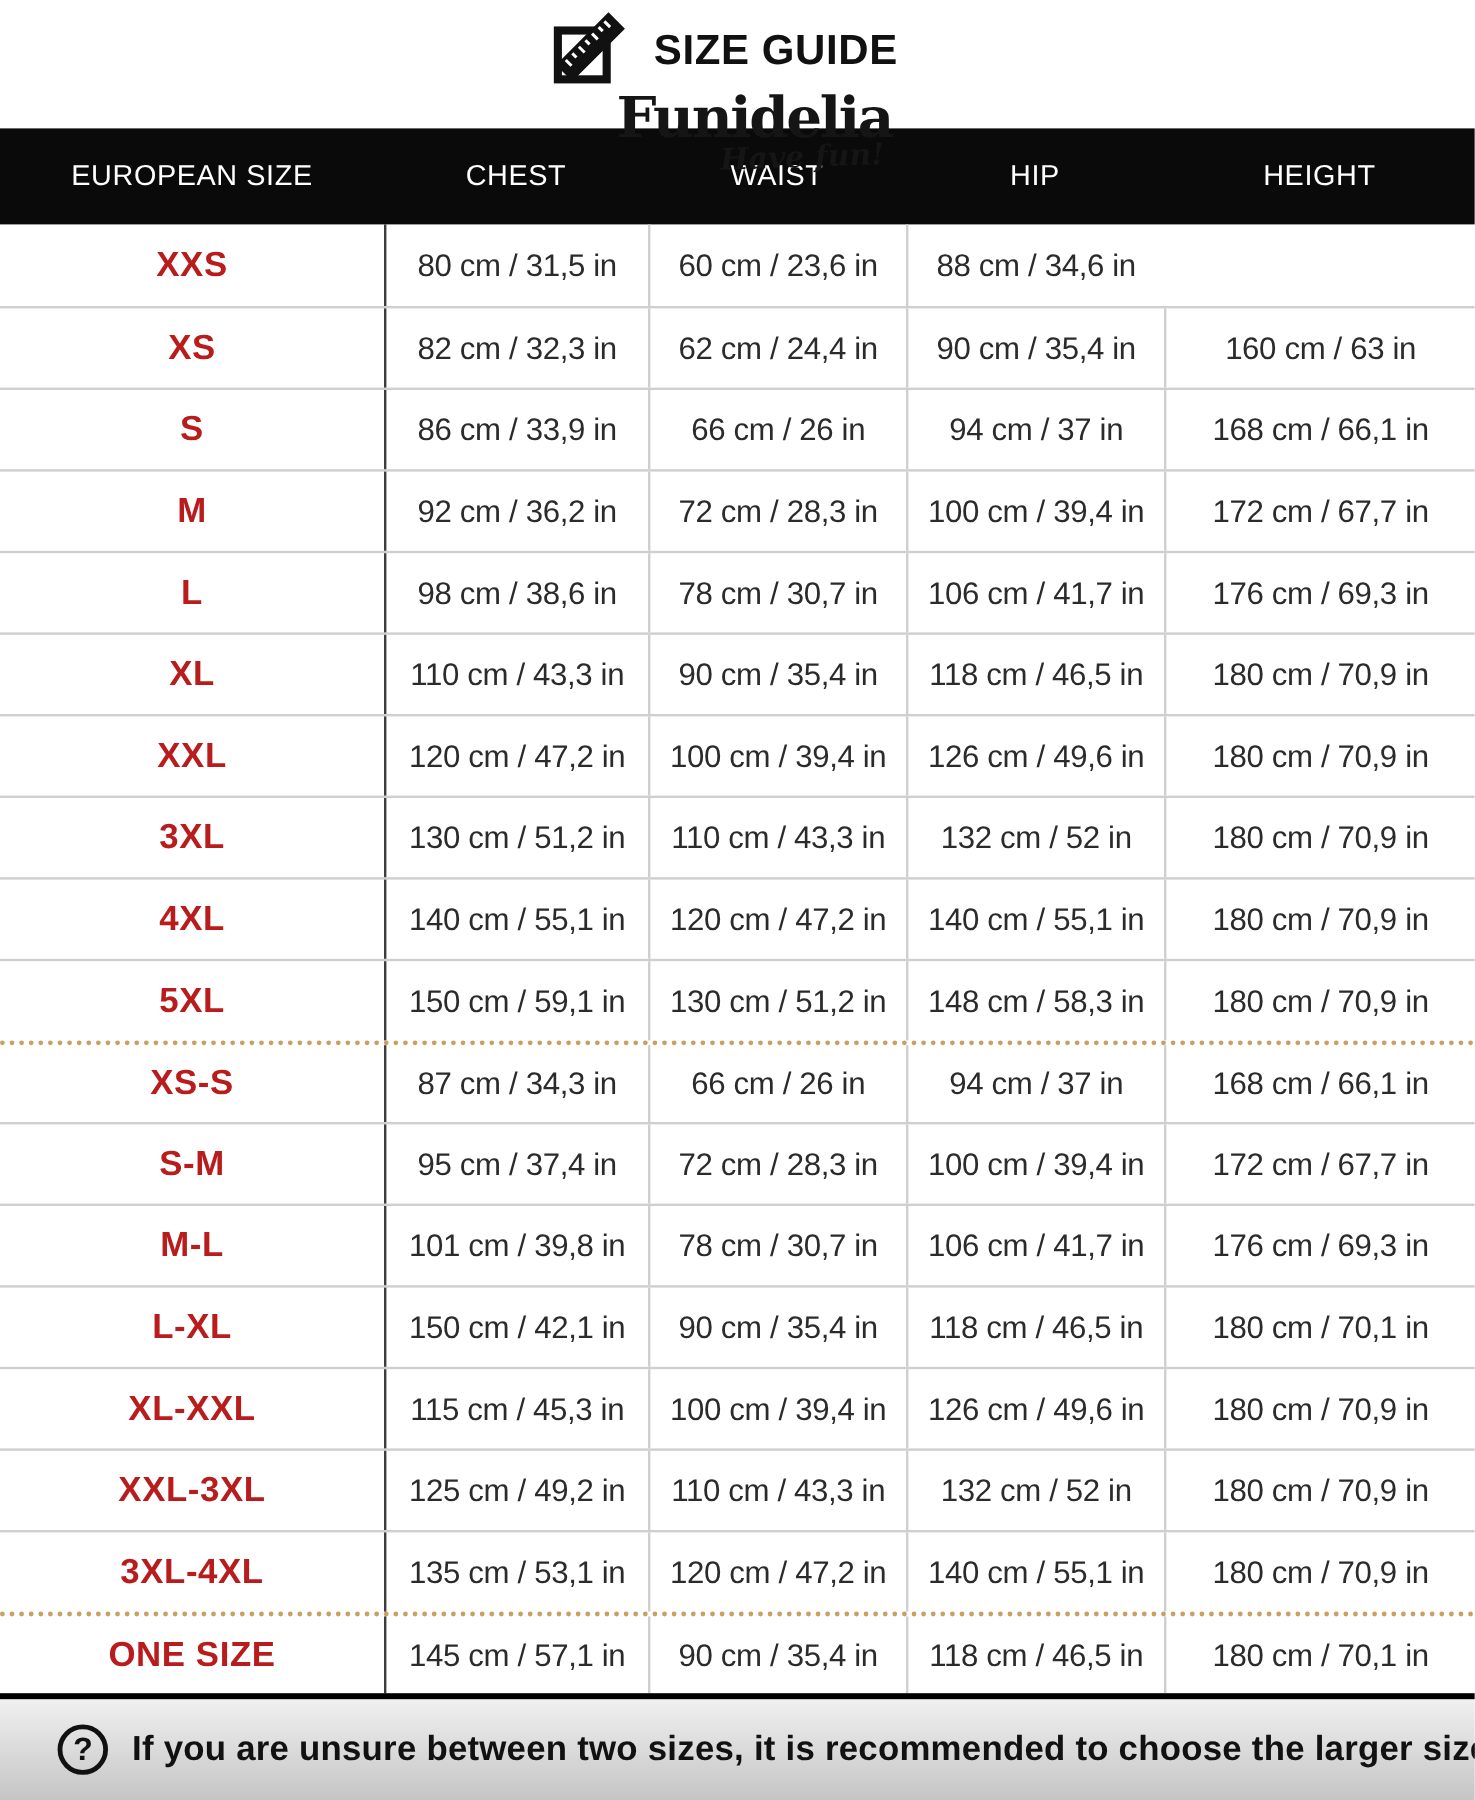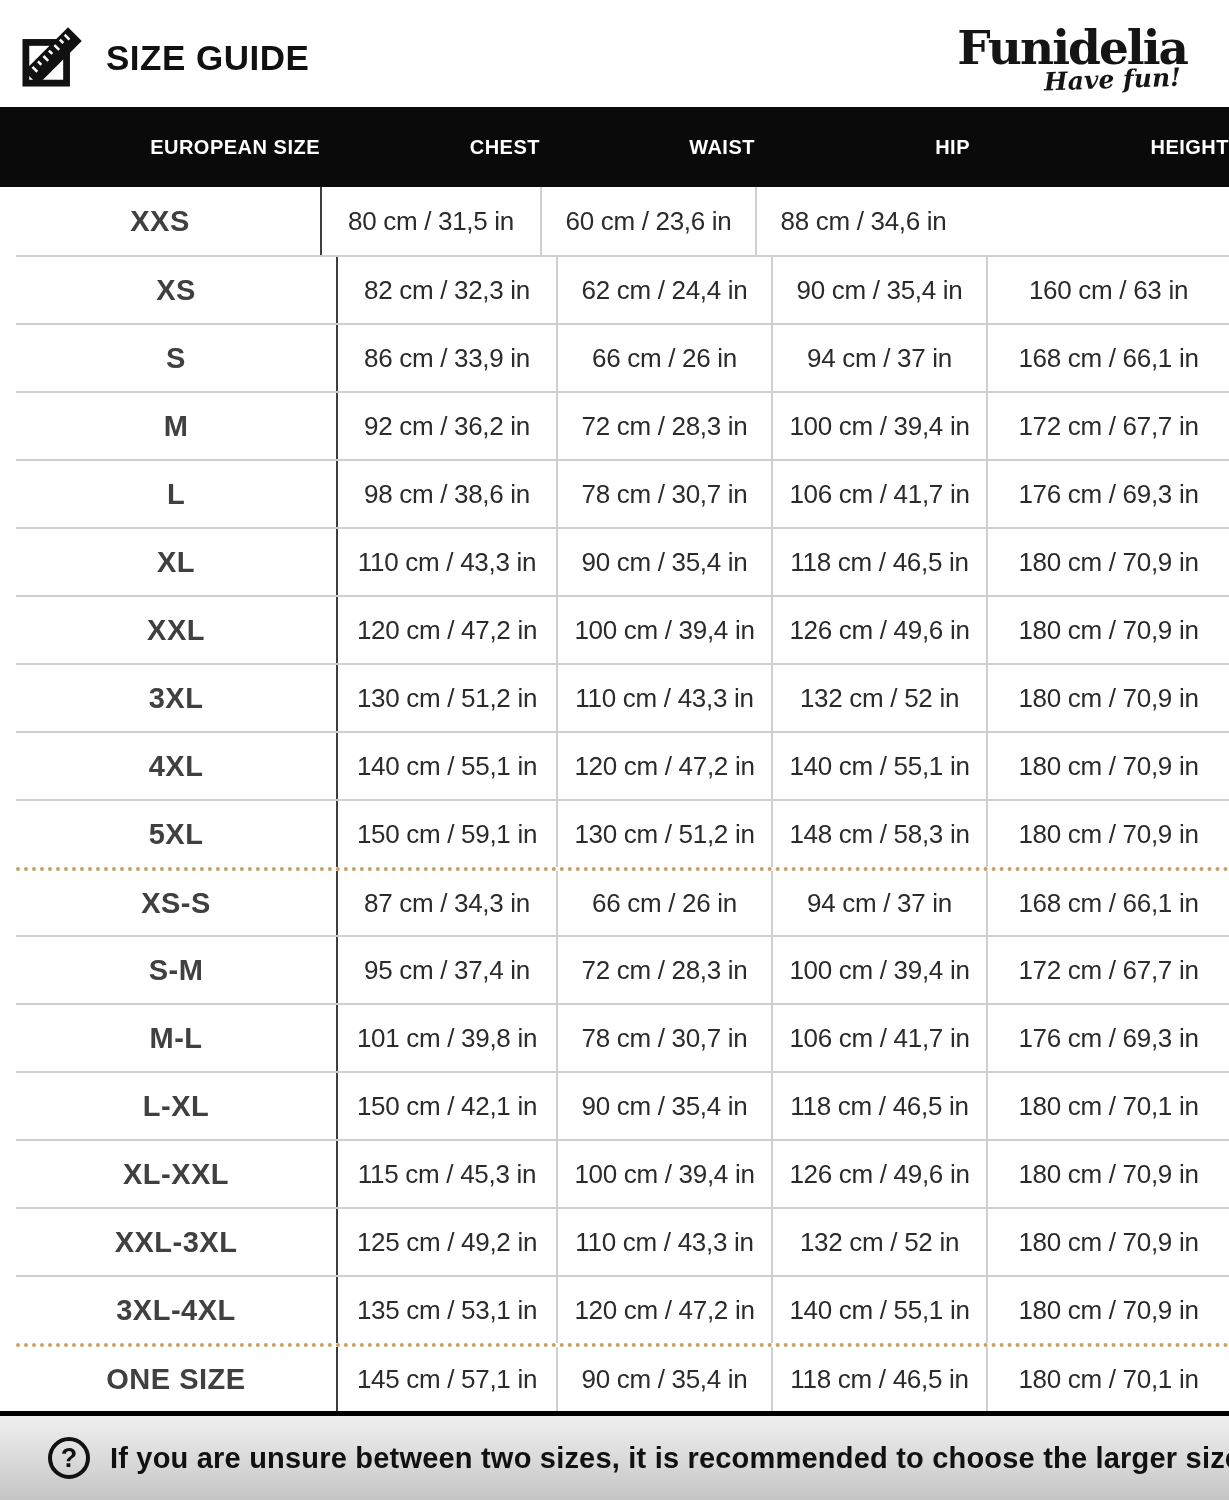--- a/index.html
+++ b/index.html
@@ -12,20 +12,21 @@
   *{box-sizing:border-box; margin:0; padding:0;}
   html,body{background:#ffffff;}
   body{
     width:1229px; height:1500px; overflow:hidden; position:relative;
     font-family:"Liberation Sans", sans-serif; color:var(--text,#222);
   }
   
   .topbar{
     height:107px; display:flex; align-items:center; justify-content:space-between;
     padding:8px 42px 0 22px;
+    flex-direction:column;
   }
   .title-wrap{display:flex; align-items:center; gap:22px;}
   .page-title{
     font-size:35px; font-weight:900; letter-spacing:.5px; color:#111;
   }
   .brand{display:flex; flex-direction:column; align-items:flex-end; line-height:1;margin-left:48px;}
   .brand-name{
     font-family:"DejaVu Serif", serif; font-weight:700; font-size:47px;
     letter-spacing:-2px; color:#151515;
   }
@@ -35,34 +36,34 @@
     transform:rotate(-2deg);
   }
   
   .size-table{width:1229px;}
   .thead{
     height:80px; background:var(--header-bg,#0a0a0a); color:var(--header-text,#fff);
     display:grid; grid-template-columns:320px 220px 215px 215px 1fr;
     align-items:center;
   }
   .thead .hcell{
-    text-align:right; font-weight:700; font-size:20px; letter-spacing:.5px;
+    text-align:center; font-weight:400; font-size:24px; letter-spacing:.5px;
   }
   .row{
     height:68px; display:grid; grid-template-columns:320px 220px 215px 215px 1fr;
   }
-  .row + .row{border-top:2px solid var(--divider-light,#cfcfcf);margin-left:16px;}
+  .row + .row{border-top:2px solid var(--divider-light,#cfcfcf);}
   .row.dotted-top{border-top:4px dotted var(--dotted-divider,#c9a063);}
   .cell{
     display:flex; align-items:center; justify-content:center;
     font-size:26px; letter-spacing:-.3px; color:#2b2b2b; white-space:nowrap;
   }
   .row .cell + .cell{border-left:2px solid var(--divider-light,#cfcfcf);}
   .row .cell:nth-child(2){border-left:2px solid var(--divider-dark,#3d3d3d);text-align:right;}
-  .cell.size{font-weight:800; font-size:29px; color:#404040; letter-spacing:.5px;}
+  .cell.size{font-weight:800; font-size:29px; color:#b91c1c; letter-spacing:.5px;}
   
   .footer{
     position:absolute; left:0; right:0; bottom:0; height:89px;
     border-top:5px solid #000;
     background:linear-gradient(180deg, var(--footer-top,#f0f0f0) 0%, var(--footer-bottom,#c5c5c5) 100%);
     display:flex; align-items:center; padding:0 20px 0 48px; gap:20px;
   }
   .q-icon{
     flex:0 0 auto; width:42px; height:42px; border:4px solid #111; border-radius:50%;
     display:flex; align-items:center; justify-content:center;

